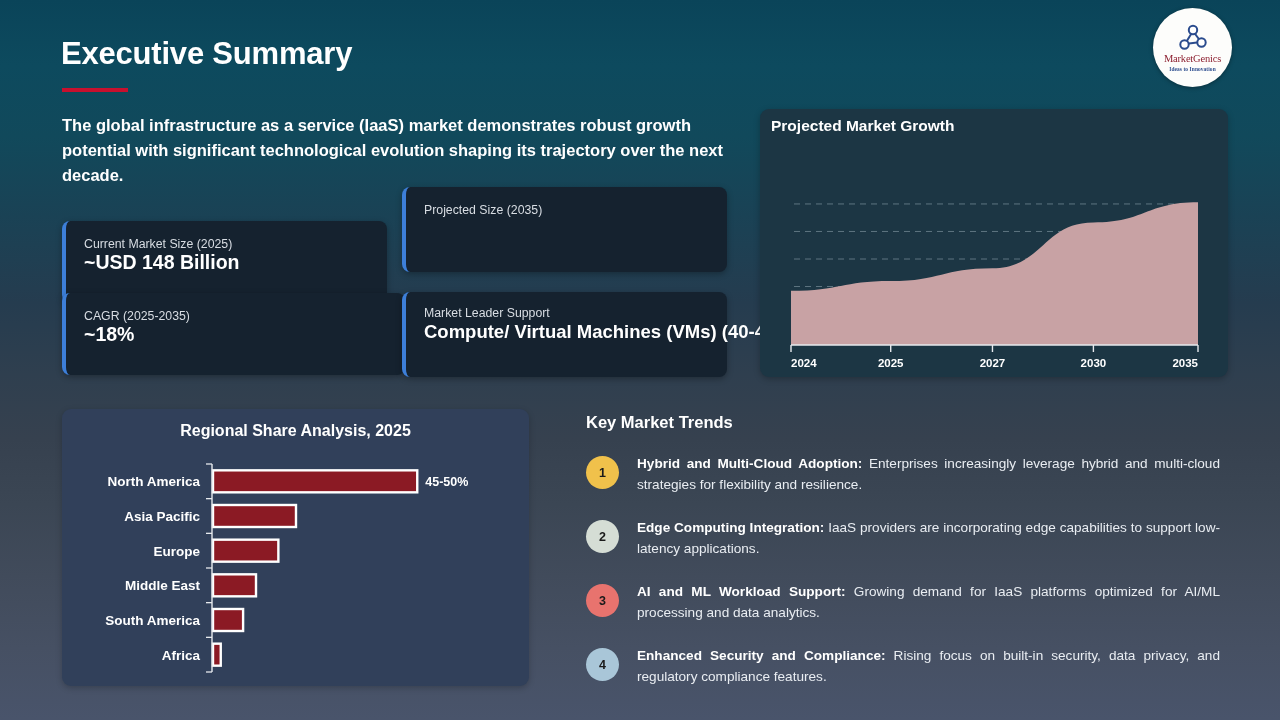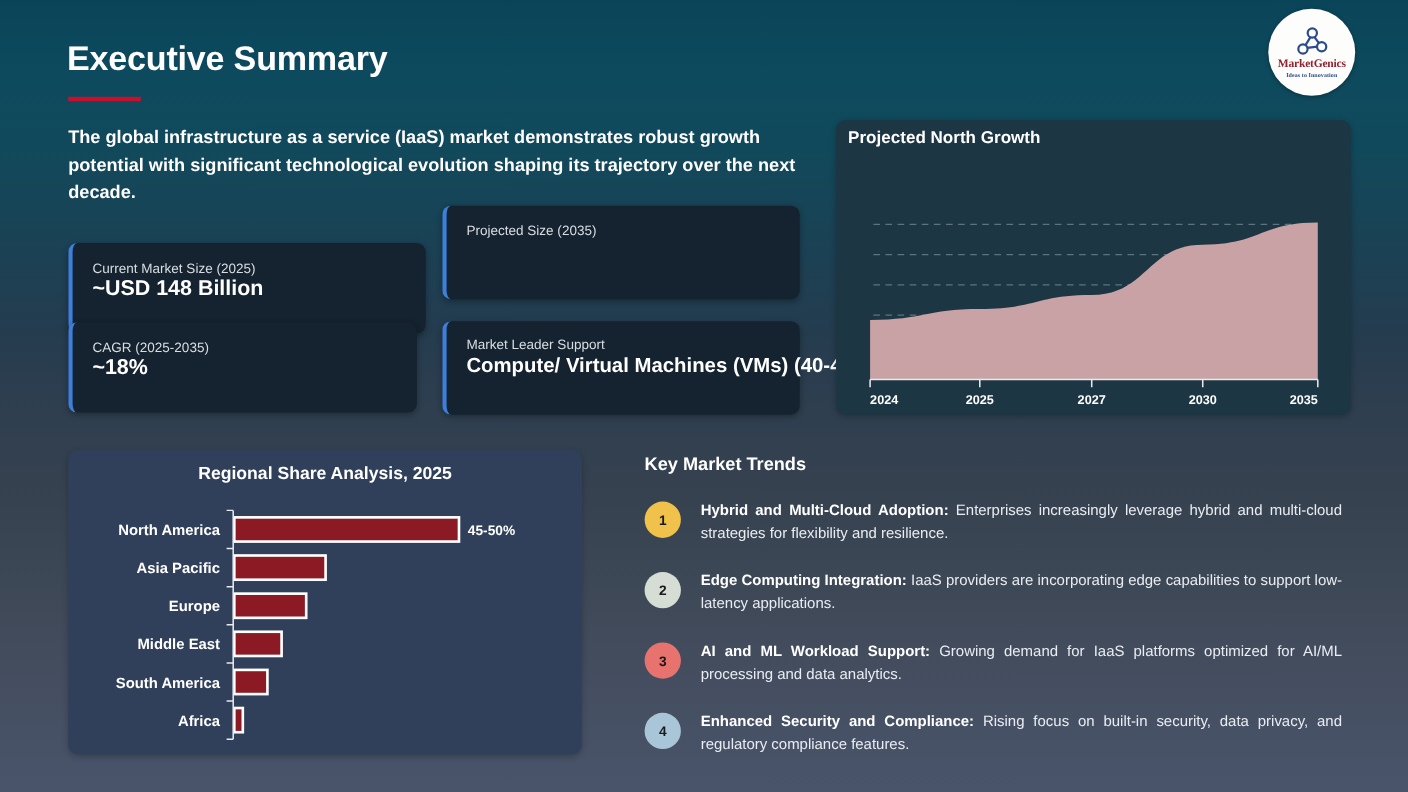--- a/index.html
+++ b/index.html
@@ -60,21 +60,21 @@
     box-shadow: 0 1px 4px rgba(0,0,0,.35);
     display: flex;
     flex-direction: column;
     align-items: center;
     justify-content: center;
   }
   #logo-mark { width: 34px; height: 30px; display:block; margin-bottom: 1px; }
   #logo-name {
     font-family: "Liberation Serif", serif;
     font-size: 10.5px;
-    font-weight: bold;
+    font-weight: normal;
     color: #8e2232;
     line-height: 1;
     letter-spacing: -0.2px;
   }
   #logo-tag {
     font-family: "Liberation Serif", serif;
     font-size: 5.4px;
     font-weight: bold;
     color: #2a4b8d;
     line-height: 1;
@@ -115,21 +115,21 @@
     position: absolute;
     left: 18px;
     font-size: 19.5px;
     font-weight: bold;
     color: #ffffff;
     white-space: nowrap;
     line-height: 26px;
   }
   #card-1 { left: 62px;  top: 189px; width: 325px; height: 82px; margin-top: 32px; }
   #card-2 { left: 402px; top: 187px; width: 325px; height: 85px; }
-  #card-3 { left: 62px;  top: 293px; width: 317px; height: 82px; }
+  #card-3 { left: 62px;  top: 293px; width: 343px; height: 82px; }
   #card-4 { left: 402px; top: 292px; width: 325px; height: 85px; }
   #card-1 .metric-label { top: 16px; }
   #card-1 .metric-value { top: 28px; }
   #card-2 .metric-label { top: 16px; }
   #card-2 .metric-value { top: 28px; }
   #card-3 .metric-label { top: 16px; }
   #card-3 .metric-value { top: 28px; }
   #card-4 .metric-label { top: 14px; }
   #card-4 .metric-value { top: 27px; font-size: 18.5px; }
 
@@ -253,21 +253,21 @@
   <div class="metric-card" id="card-3" style="border-left-color: rgb(61, 127, 217);">
     <div class="metric-label">CAGR (2025-2035)</div>
     <div class="metric-value">~18%</div>
   </div>
   <div class="metric-card" id="card-4" style="border-left-color: rgb(61, 127, 217);">
     <div class="metric-label">Market Leader Support</div>
     <div class="metric-value">Compute/ Virtual Machines (VMs) (40-45%)</div>
   </div>
 
   <div id="growth-panel">
-    <div id="growth-title">Projected North Growth</div>
+    <div id="growth-title">Projected Market Growth</div>
     <svg id="growth-svg" width="468" height="268">
       <g id="growth-grid">
           <line x1="34" y1="94.96" x2="439" y2="94.96" stroke="#93a7b2" stroke-width="1" stroke-dasharray="6 5" opacity="0.55"></line>
           <line x1="34" y1="122.48" x2="439" y2="122.48" stroke="#93a7b2" stroke-width="1" stroke-dasharray="6 5" opacity="0.55"></line>
           <line x1="34" y1="150" x2="439" y2="150" stroke="#93a7b2" stroke-width="1" stroke-dasharray="6 5" opacity="0.55"></line>
           <line x1="34" y1="177.52" x2="439" y2="177.52" stroke="#93a7b2" stroke-width="1" stroke-dasharray="6 5" opacity="0.55"></line>
         </g>
       <path id="growth-area" fill="#c8a2a4" d="M 31 181.83829787234043 C 80.8575 181.83829787234043 80.8575 171.95744680851064 130.715 171.95744680851064 C 181.59 171.95744680851064 181.59 159.14893617021278 232.465 159.14893617021278 C 282.933 159.14893617021278 282.933 113.40425531914894 333.401 113.40425531914894 C 385.70050000000003 113.40425531914894 385.70050000000003 93.27659574468086 438 93.27659574468086 L 438 236 L 31 236 Z"></path>
       <g id="growth-axis">
           <line x1="31" y1="236" x2="438" y2="236" stroke="#e7eaee" stroke-width="1.4"></line>

